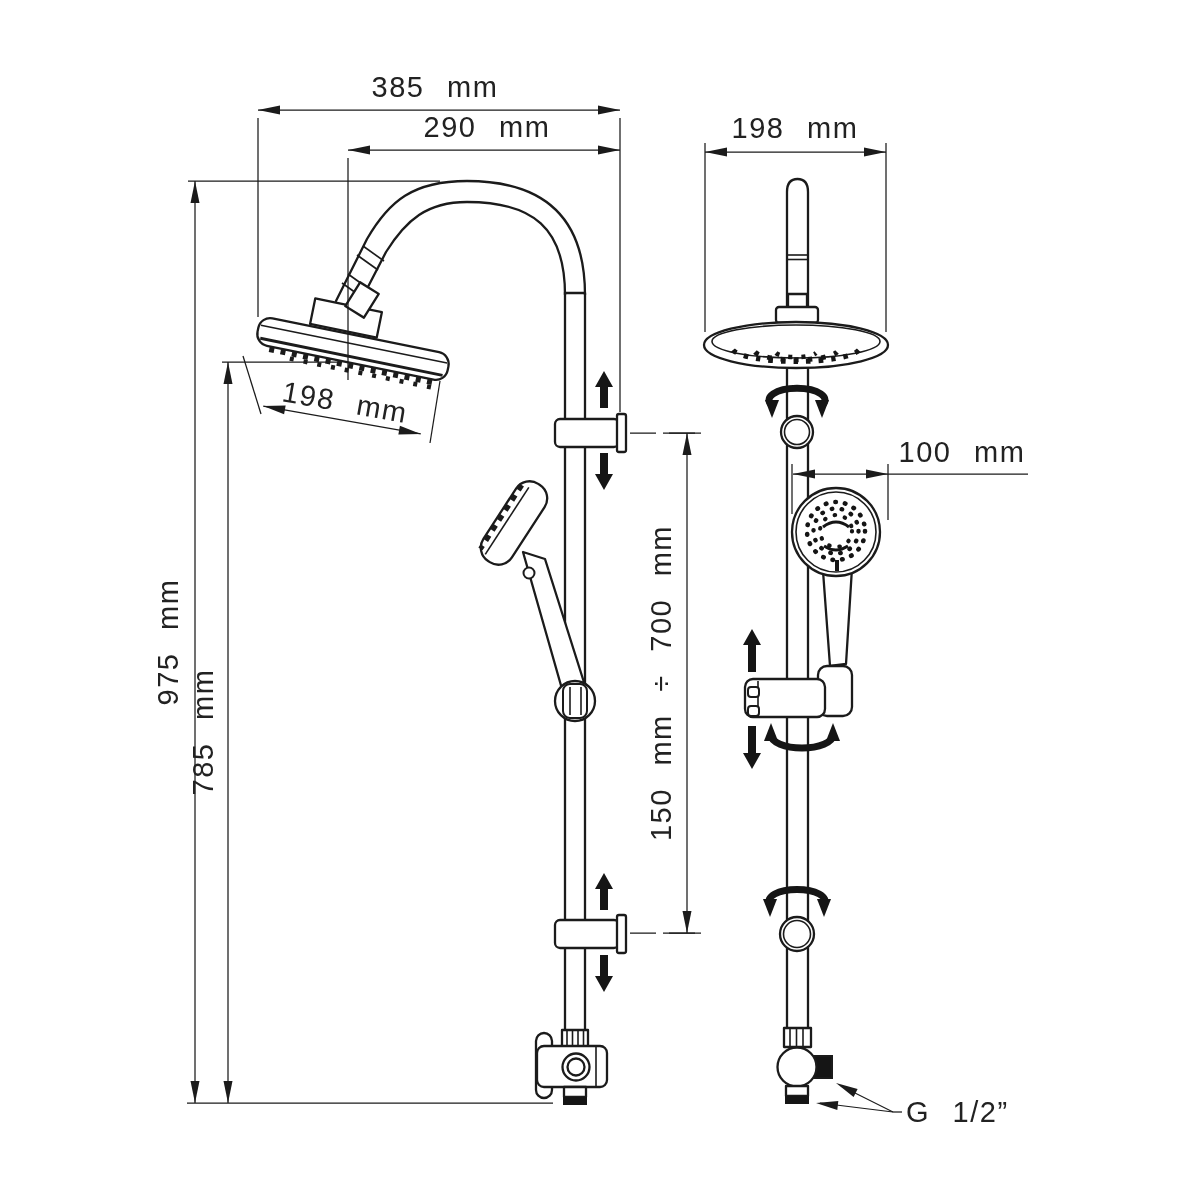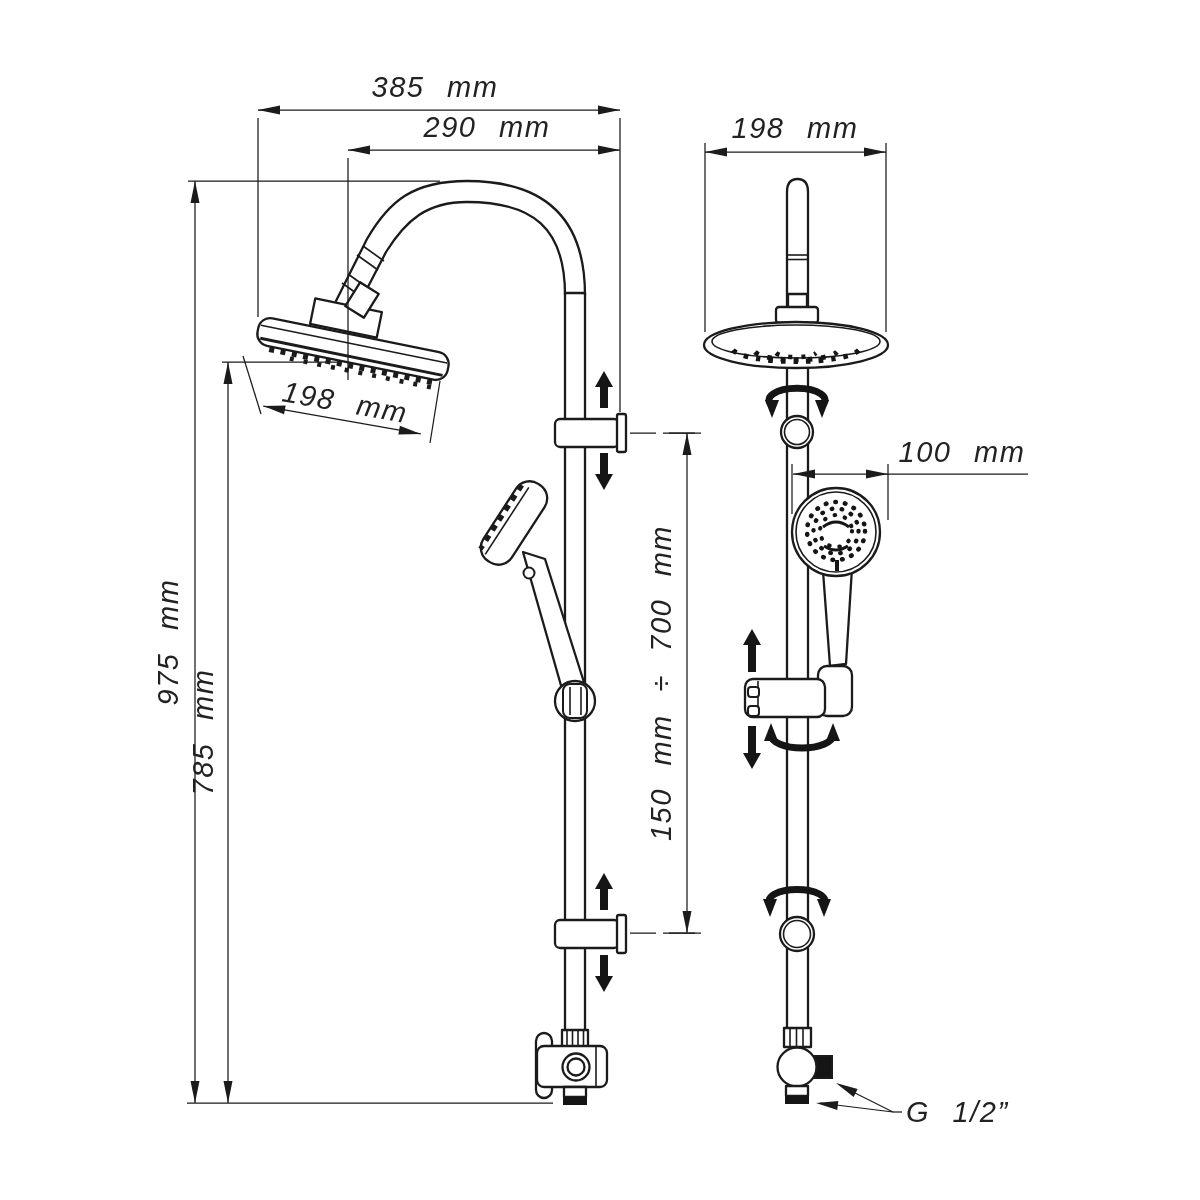--- a/index.html
+++ b/index.html
@@ -1,16 +1,16 @@
 <!DOCTYPE html>
 <html><head>
 <meta charset="utf-8">
 <style>
   html,body{margin:0;padding:0;background:#ffffff;}
-  .page{width:1200px;height:1200px;background:#fff;position:relative;overflow:hidden;font-style:italic;}
+  .page{width:1200px;height:1200px;background:#fff;position:relative;overflow:hidden;}
   svg{display:block;}
   
   .ln{stroke:#1b1b1b;stroke-width:2.3;fill:none;stroke-linecap:round;stroke-linejoin:round;}
   .lnf{stroke:#1b1b1b;stroke-width:2.3;fill:#ffffff;stroke-linejoin:round;}
   .ln16{stroke:#1b1b1b;stroke-width:1.6;fill:none;}
   .bk{fill:#151515;stroke:none;}
   
   .tn{stroke:#1b1b1b;stroke-width:1.25;fill:none;}
   .ar{fill:#1b1b1b;stroke:none;}
   text.dim{font-family:"Liberation Sans","DejaVu Sans",sans-serif;font-size:29px;fill:#222;

